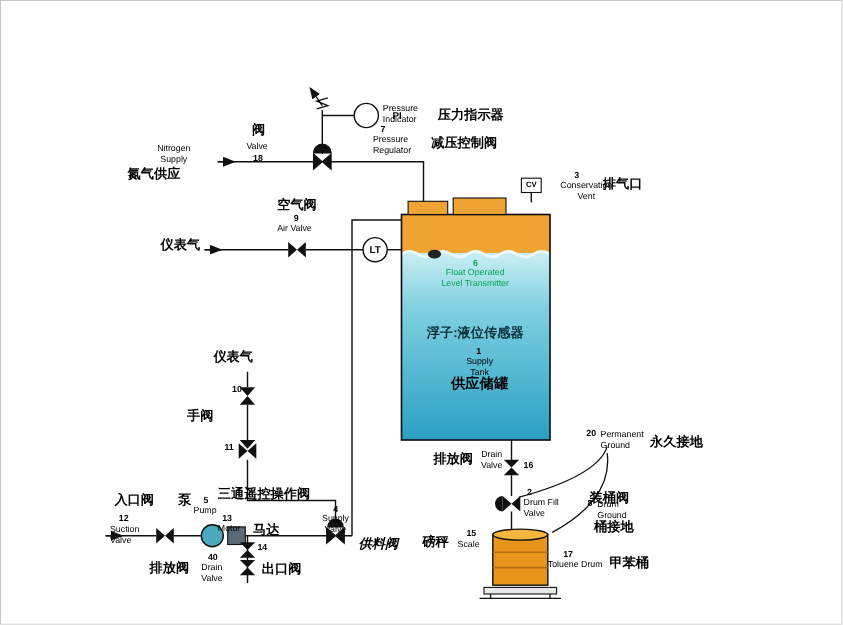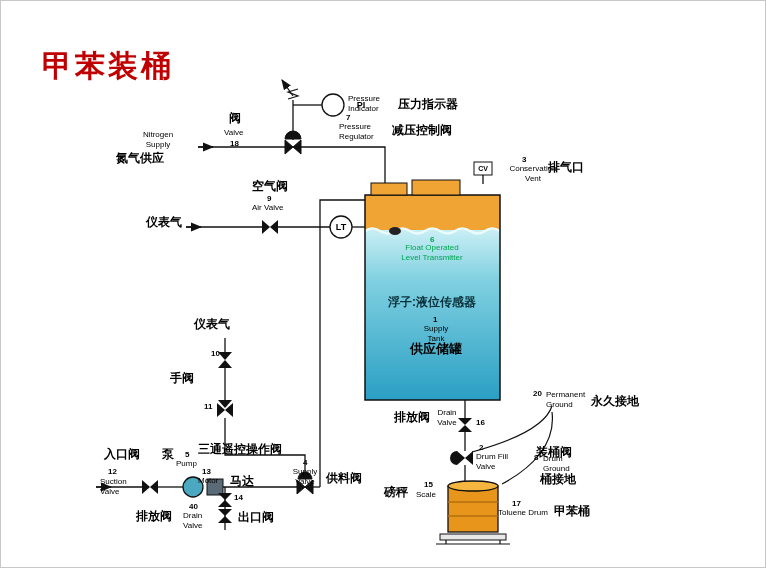--- a/index.html
+++ b/index.html
@@ -36,21 +36,20 @@
   .logo{position:absolute;left:638px;top:549px;display:flex;align-items:center;gap:4px;}
   .flame{width:15px;height:15px;border-radius:50% 50% 50% 0;background:#f59a1a;border:1px solid #d97f06;}
   .logo-text{color:#c22a22;font-weight:bold;font-size:15px;letter-spacing:1px;}
 </style>
 </head>
 <body>
 
 <div class="slide">
 
 
-  <div class="title">甲苯装桶</div>
 
   <svg class="canvas" width="766" height="568" viewBox="0 0 766 568">
     <defs>
       <marker id="arr" markerWidth="9" markerHeight="7" refX="8" refY="3.5" orient="auto">
         <polygon points="0 0, 9 3.5, 0 7" fill="#111"></polygon>
       </marker>
       <linearGradient id="liq" x1="0" y1="0" x2="0" y2="1">
         <stop offset="0" stop-color="#c9eef4"></stop>
         <stop offset="0.3" stop-color="#7fd0e0"></stop>
         <stop offset="1" stop-color="#2a9fc4"></stop>
@@ -245,21 +244,21 @@
   <span class="en" style="left:100px;top:477px;">Suction
 Valve</span>
 
   <span class="num" style="left:202px;top:468px;">13</span>
   <span class="en" style="left:198px;top:476px;">Motor</span>
   <span class="zh" style="left:230px;top:475px;">马达</span>
 
   <span class="num" style="left:303px;top:459px;">4</span>
   <span class="en ctr" style="left:290px;top:467px;width:30px;">Supply
 Valve</span>
-  <span class="zh" style="left:326px;top:472px;">供料阀</span>
+  <span class="zh" style="left:326px;top:488px;font-style:italic;">供料阀</span>
 
   <span class="zh" style="left:136px;top:510px;">排放阀</span>
   <span class="num" style="left:189px;top:503px;">40</span>
   <span class="en" style="left:183px;top:511px;">Drain
 Valve</span>
 
   <span class="num" style="left:234px;top:494px;">14</span>
   <span class="zh" style="left:238px;top:511px;">出口阀</span>
 
   <span class="zh" style="left:394px;top:411px;">排放阀</span>

